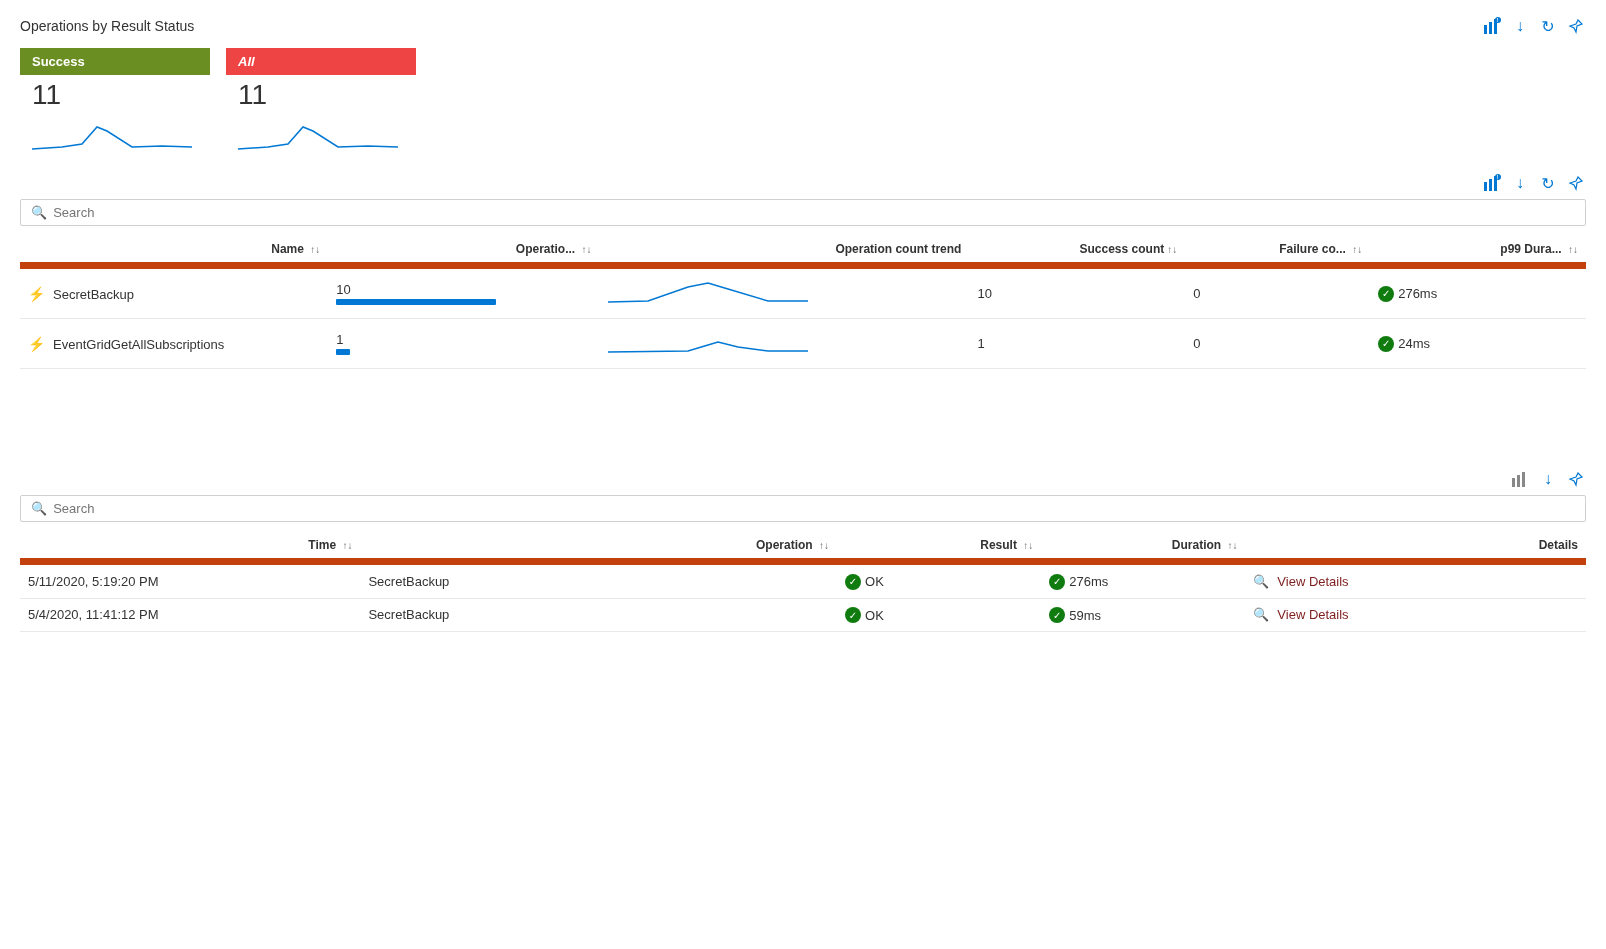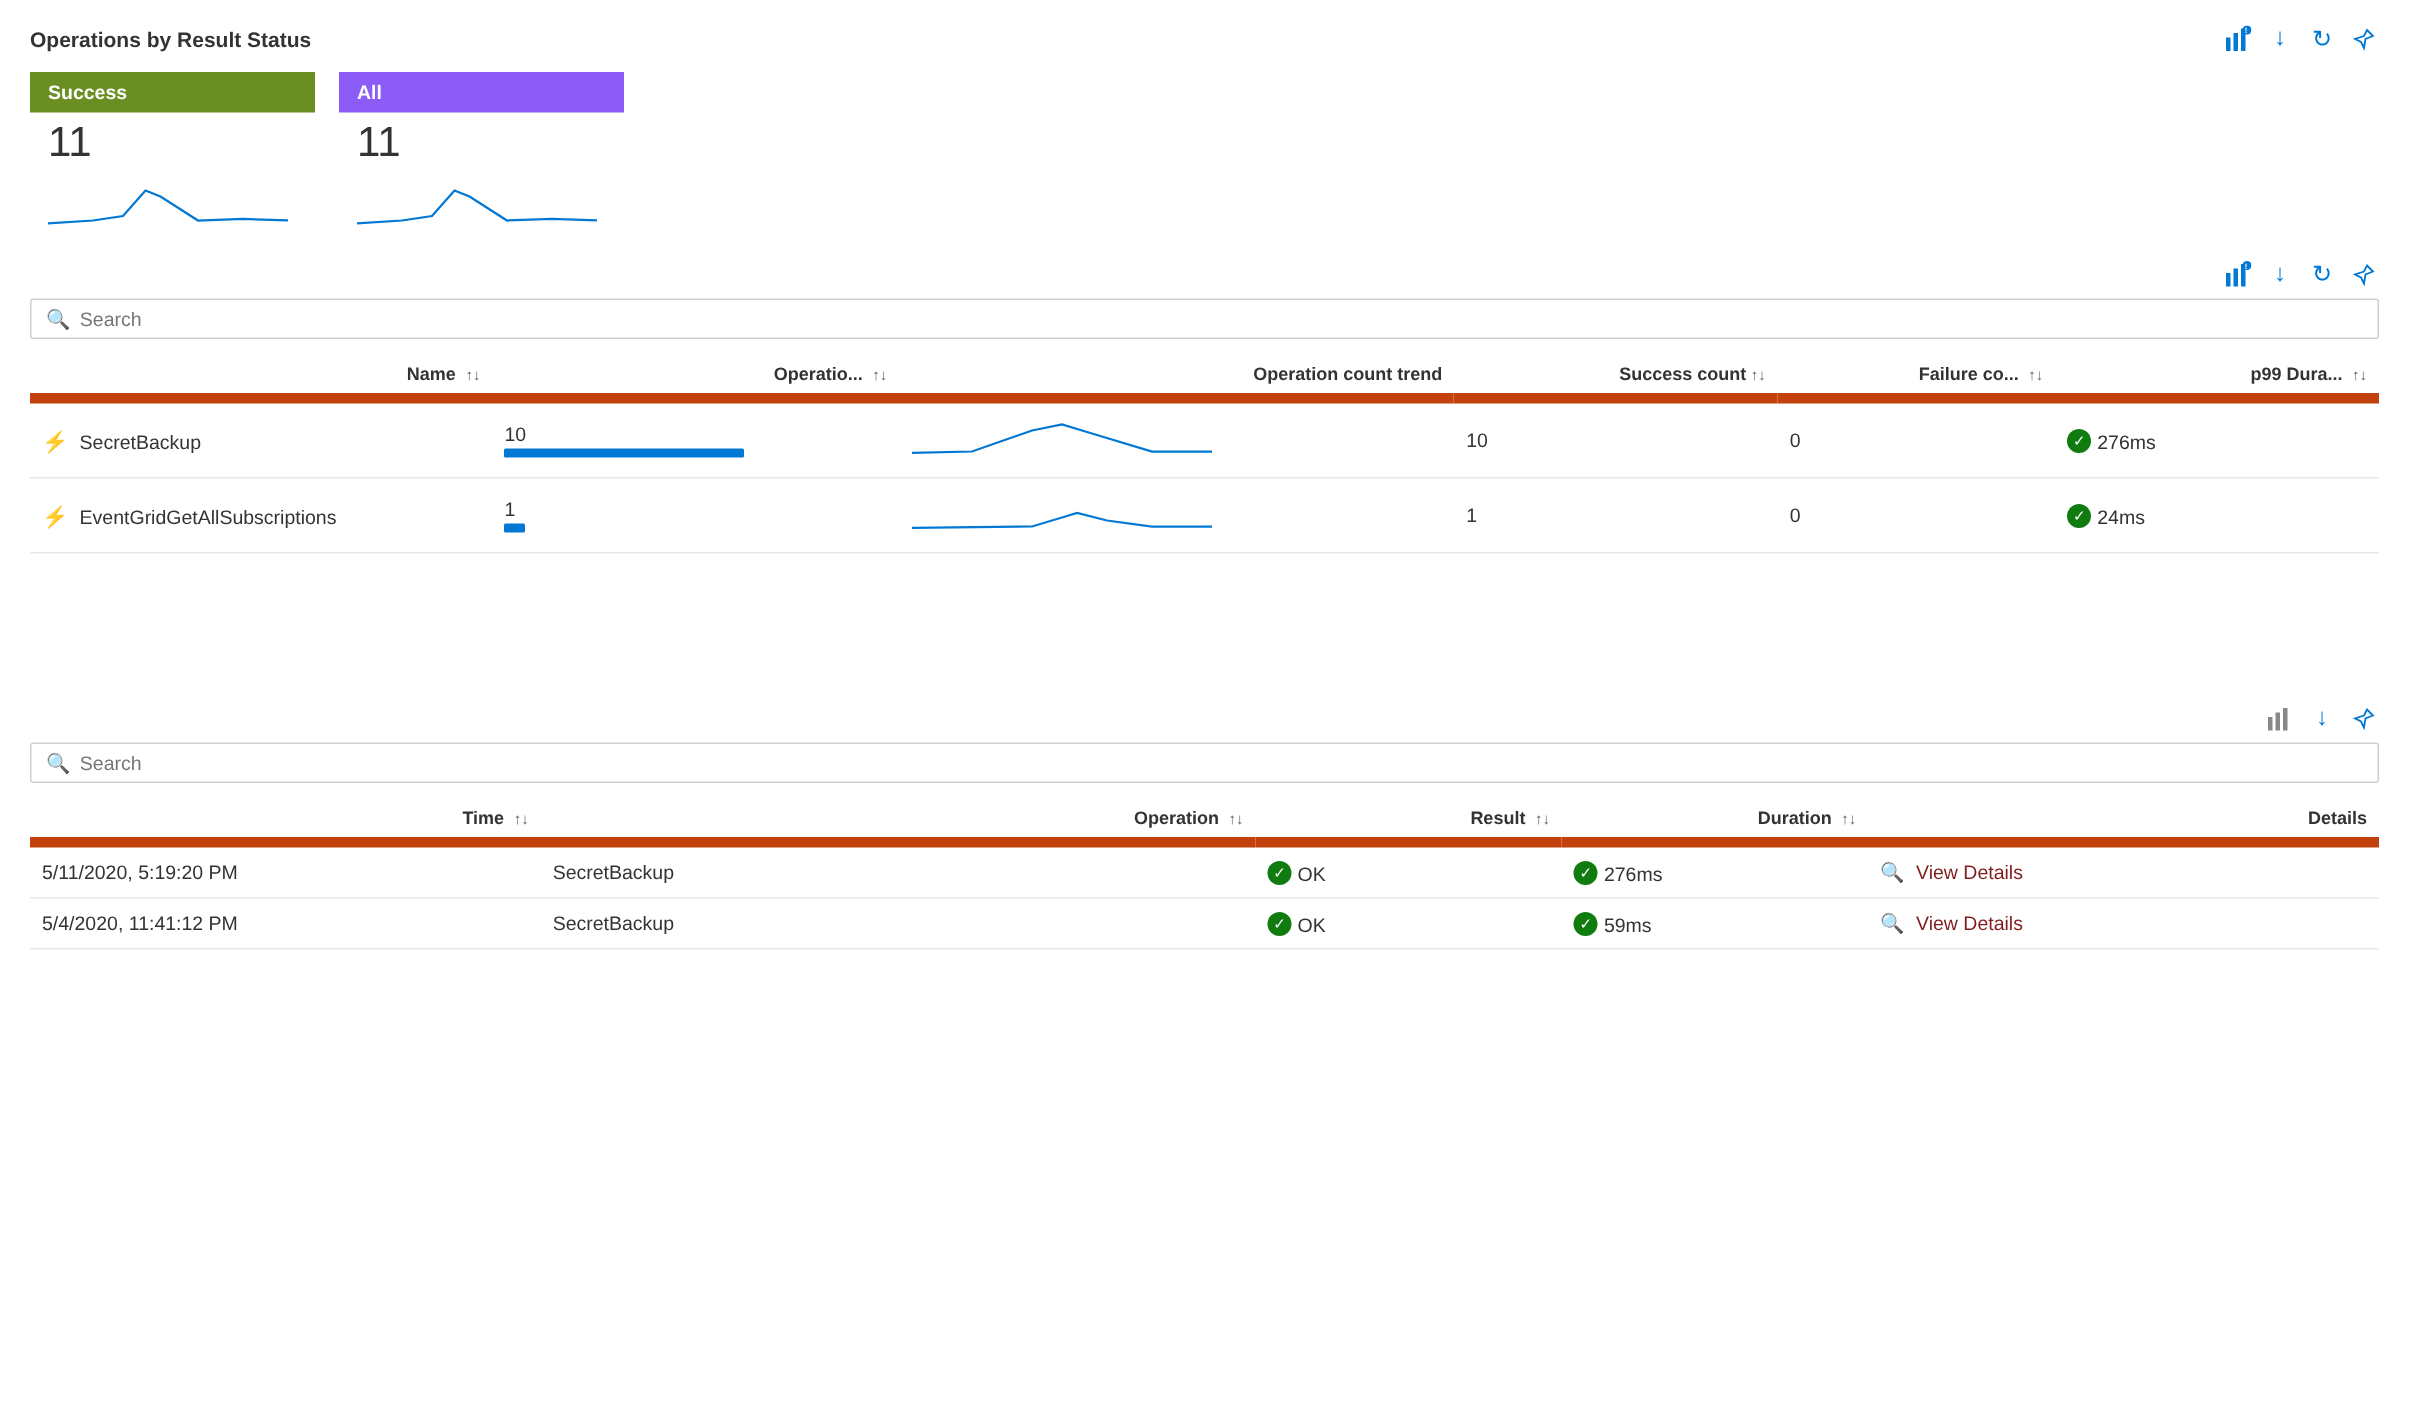--- a/index.html
+++ b/index.html
@@ -9,21 +9,21 @@
 
     
     .section-header {
       display: flex;
       justify-content: space-between;
       align-items: center;
       margin-bottom: 12px;
     }
     .section-title {
       font-size: 14px;
-      font-weight: 700;
+      font-weight: 400;
       color: #333;
     }
     .toolbar-icons {
       display: flex;
       gap: 8px;
       align-items: center;
     }
     .toolbar-icon {
       width: 20px;
       height: 20px;
@@ -45,21 +45,21 @@
       width: 190px;
     }
     .status-card-label {
       color: #fff;
       font-size: 13px;
       font-weight: 600;
       padding: 6px 12px;
       display: block;
     }
     .status-card-label.success { background: #6b8e23; }
-    .status-card-label.all { background: #8b5cf6; }
+    .status-card-label.all { background: #ef4444; font-style: italic; }
     .status-card-count {
       font-size: 28px;
       font-weight: 400;
       color: #333;
       padding: 4px 12px 4px 12px;
       display: block;
     }
     .status-card-sparkline {
       padding: 4px 12px 8px 12px;
     }

